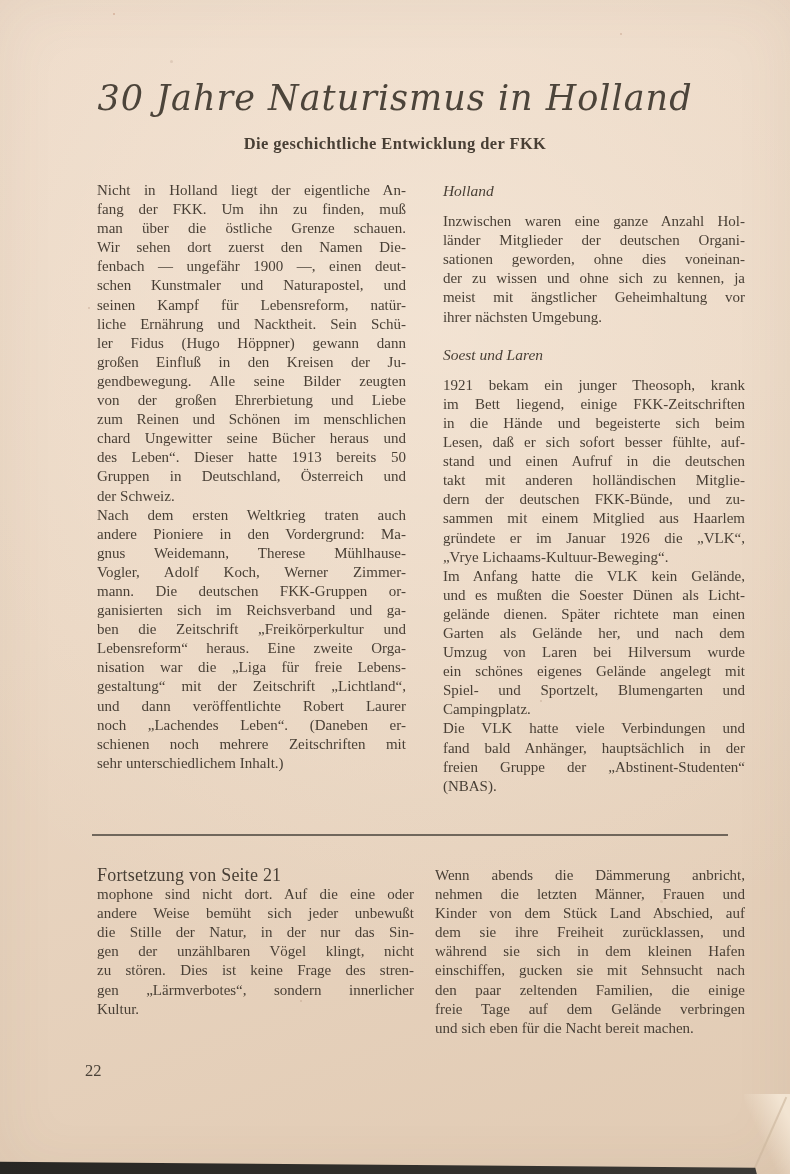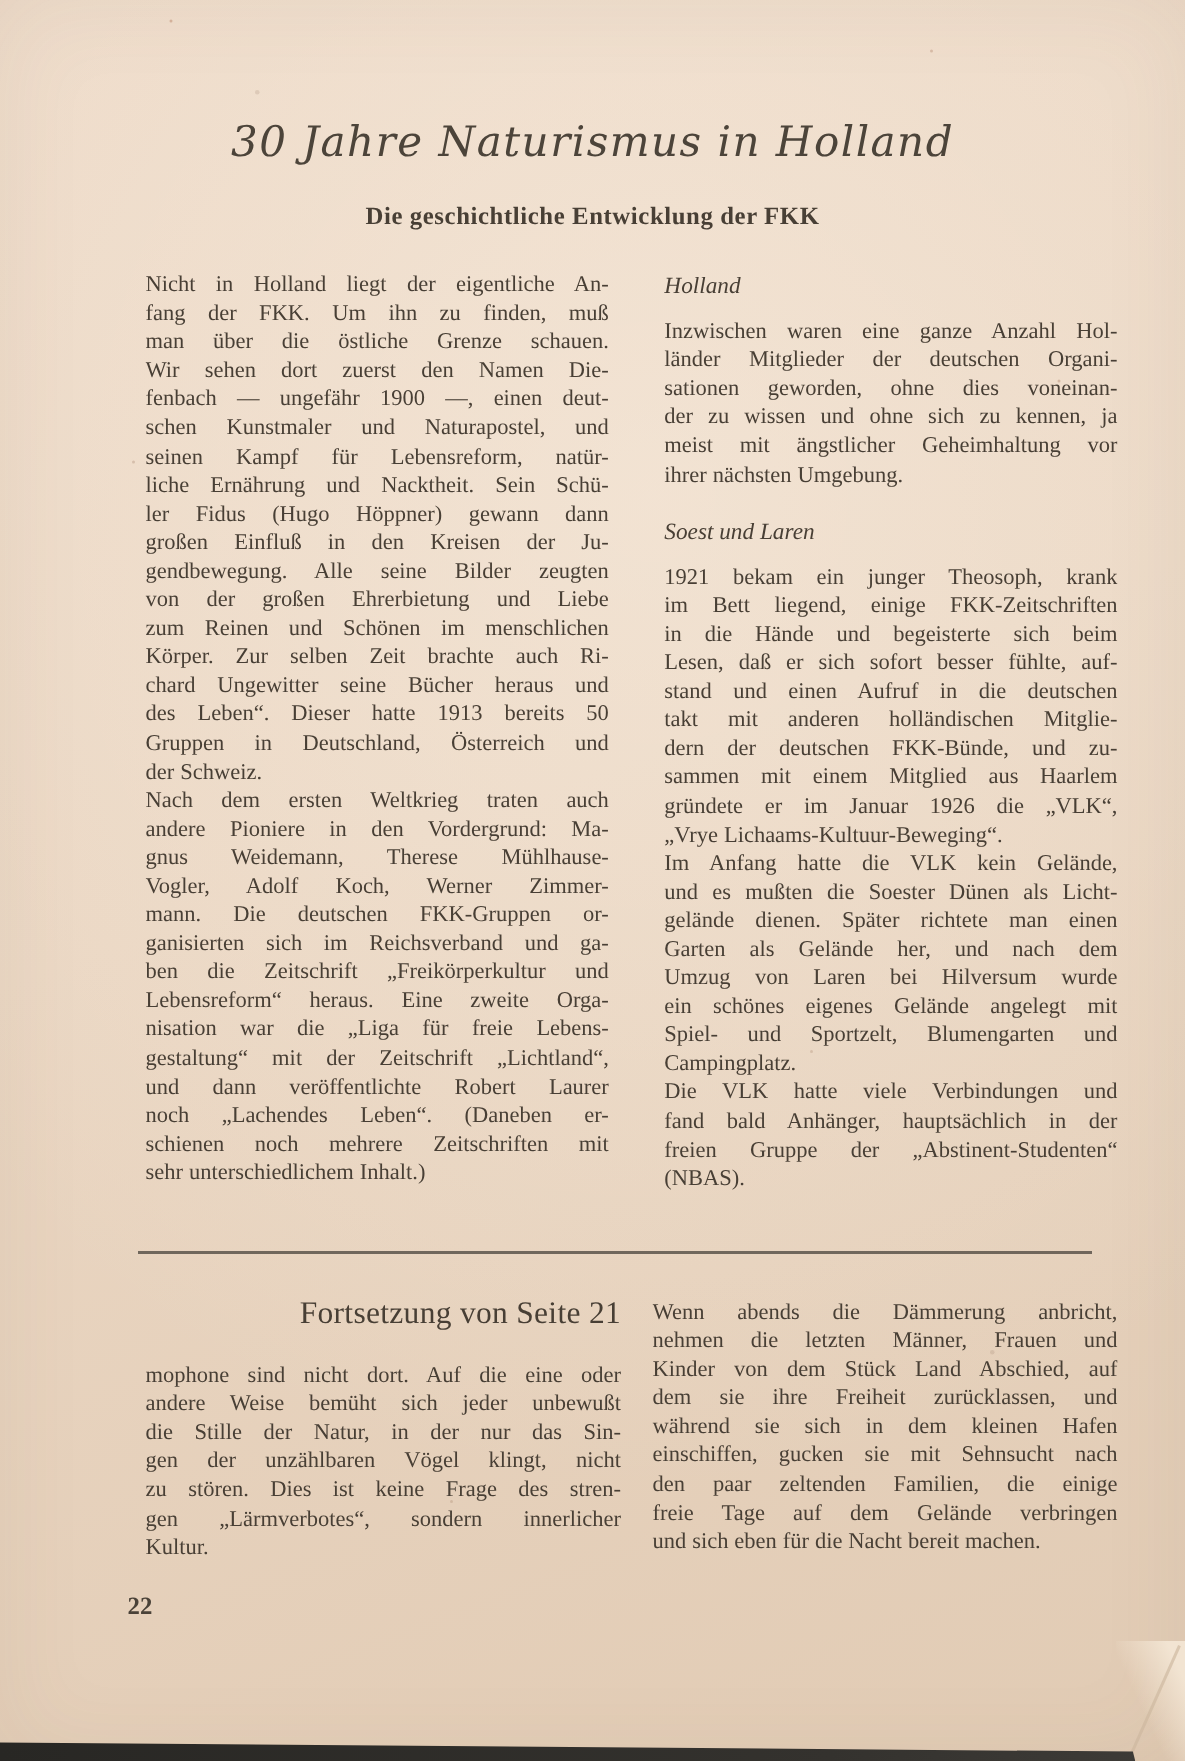--- a/index.html
+++ b/index.html
@@ -21,21 +21,21 @@
       linear-gradient(160deg,#eedbc9 0%, var(--paper) 45%, #e1cbb4 100%);
   }
   .specks{position:absolute;inset:0;pointer-events:none;
     box-shadow: inset 0 0 60px rgba(120,90,60,.08);}
   .speck{position:absolute;border-radius:50%;}
 
   .article-title{
     position:absolute;top:78px;left:0;width:100%;
     text-align:center;
     font-family:"DejaVu Serif",serif;font-style:italic;font-weight:400;
-    font-size:28px;color:#4c443a;letter-spacing:1px;
+    font-size:35px;color:#4c443a;letter-spacing:1px;
   }
   .article-subtitle{
     position:absolute;top:134px;left:0;width:100%;
     text-align:center;font-weight:bold;font-size:16.5px;
     color:var(--ink);letter-spacing:.4px;
   }
 
   .cols{
     position:absolute;left:97px;top:181px;width:648px;
     display:flex;gap:37px;
@@ -60,27 +60,27 @@
   .section-rule{
     position:absolute;left:92px;top:834px;width:636px;height:2px;
     background:var(--rule);opacity:.85;
   }
 
   .continuation{
     position:absolute;left:97px;top:866px;width:648px;
     display:flex;gap:21px;
   }
   .continuation-label{
-    font-size:21px;color:var(--ink);
-    margin-bottom:23px;letter-spacing:.2px;text-align:right;
+    font-size:18px;color:var(--ink);
+    letter-spacing:.2px;
   }
 
   .page-number{
     position:absolute;left:85px;top:1061px;
-    font-size:16.5px;font-weight:bold;color:#4a4238;
+    font-size:16.5px;font-weight:normal;color:#4a4238;
   }
 
   .scan-bottom-bar{
     position:absolute;left:0;bottom:0;width:790px;height:15px;
     background:linear-gradient(to right,#282724,var(--bar) 70%,#3e3c38);
     clip-path:polygon(0 18%, 95.6% 58%, 95.8% 100%, 0 100%);
   }
   .page-edge{
     position:absolute;right:22px;bottom:-14px;width:2px;height:95px;
     background:#cdb79e;transform:rotate(24deg);opacity:.65;
@@ -117,21 +117,20 @@
         <div class="tline">Wir sehen dort zuerst den Namen Die-</div>
         <div class="tline">fenbach — ungefähr 1900 —, einen deut-</div>
         <div class="tline">schen Kunstmaler und Naturapostel, und</div>
         <div class="tline">seinen Kampf für Lebensreform, natür-</div>
         <div class="tline">liche Ernährung und Nacktheit. Sein Schü-</div>
         <div class="tline">ler Fidus (Hugo Höppner) gewann dann</div>
         <div class="tline">großen Einfluß in den Kreisen der Ju-</div>
         <div class="tline">gendbewegung. Alle seine Bilder zeugten</div>
         <div class="tline">von der großen Ehrerbietung und Liebe</div>
         <div class="tline">zum Reinen und Schönen im menschlichen</div>
-        <div class="tline">Körper. Zur selben Zeit brachte auch Ri-</div>
         <div class="tline">chard Ungewitter seine Bücher heraus und</div>
         <div class="tline">des Leben“. Dieser hatte 1913 bereits 50</div>
         <div class="tline">Gruppen in Deutschland, Österreich und</div>
         <div class="tline tlast">der Schweiz.</div>
         <div class="tline">Nach dem ersten Weltkrieg traten auch</div>
         <div class="tline">andere Pioniere in den Vordergrund: Ma-</div>
         <div class="tline">gnus Weidemann, Therese Mühlhause-</div>
         <div class="tline">Vogler, Adolf Koch, Werner Zimmer-</div>
         <div class="tline">mann. Die deutschen FKK-Gruppen or-</div>
         <div class="tline">ganisierten sich im Reichsverband und ga-</div>

